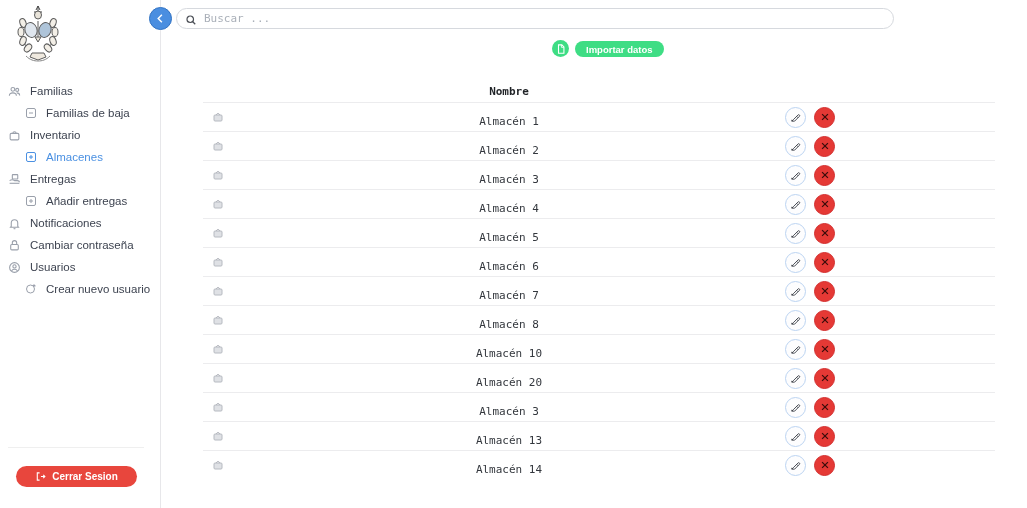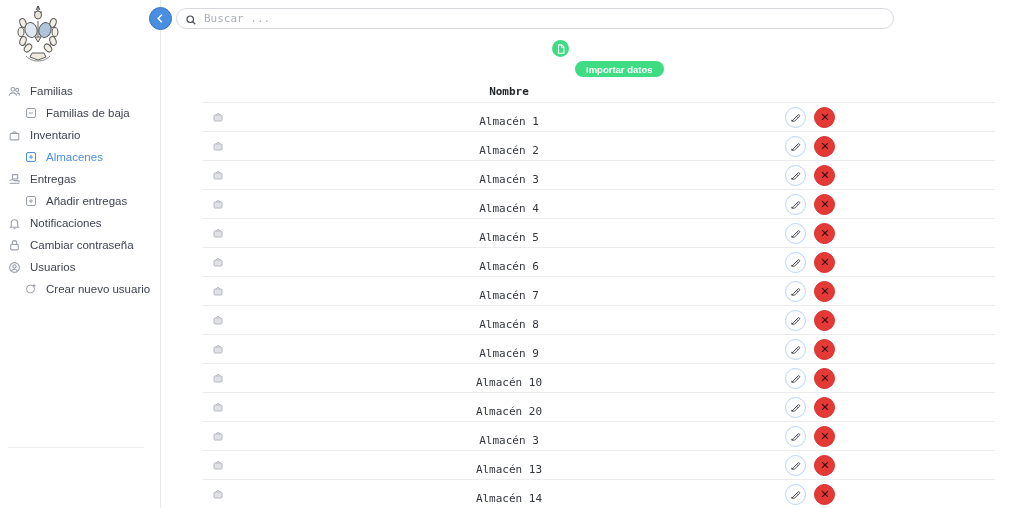--- a/index.html
+++ b/index.html
@@ -70,21 +70,20 @@
   .import-file-btn {
     position:absolute; left:391px; top:40px; width:17px; height:17px;
     border-radius:50%; background:#3edd84; border:none; cursor:pointer;
     display:flex; align-items:center; justify-content:center;
   }
   .import-btn {
     position:absolute; left:414px; top:41px; height:16px; padding:0 11px;
     background:#3edd84; border:none; border-radius:8px; color:#fff;
     font-size:9.5px; font-weight:bold; cursor:pointer;
     font-family:"Liberation Sans",sans-serif;
-    margin-top:20px;
   }
 
   .table { position:absolute; left:42px; top:80px; width:792px; }
   .thead-row, .trow {
     display:grid; grid-template-columns:30px 1fr 60px 150px;
     align-items:center;
   }
   .thead-row { height:22px; }
   .th-name {
     grid-column:2; text-align:center; font-size:11px; font-weight:bold; color:#1f2226;
@@ -224,20 +223,27 @@
             <circle cx="11" cy="12" r="8"></circle>
             <path d="M17 4l3 3M20 4l-3 3"></path>
             <path d="M18 2v6M15 5h6" stroke-width="1.6"></path>
           </svg>
       </span>
       <span>Crear nuevo usuario</span>
     </div>
   </nav>
 
   <hr class="sidebar-hr">
+  <button class="logout-btn">
+    <svg width="11" height="11" viewBox="0 0 24 24" fill="none" stroke="#fff" stroke-width="2.4">
+        <path d="M10 4H5v16h5"></path>
+        <path d="M13 12h8M18 8.5 21.5 12 18 15.5"></path>
+      </svg>
+    <span>Cerrar Sesion</span>
+  </button>
 </div>
 
 <button class="back-btn">
   <svg width="11" height="11" viewBox="0 0 24 24" fill="none" stroke="#fff" stroke-width="3.2">
       <path d="M15 4 7 12l8 8"></path>
     </svg>
 </button>
 
 <div class="search-wrap">
   <span class="search-icon">
@@ -450,42 +456,20 @@
               </svg>
       </button>
       <button class="del-btn">
         <svg width="10" height="10" viewBox="0 0 24 24" fill="none" stroke="#3c0d0b" stroke-width="3">
                 <path d="M5 5l14 14M19 5 5 19"></path>
               </svg>
       </button>
     </div>
   </div>
 
-  <div class="trow">
-    <div class="row-icon">
-      <svg width="12" height="12" viewBox="0 0 24 24" fill="none" stroke="#a9adb5" stroke-width="2">
-              <rect x="4" y="8" width="16" height="12" rx="2" fill="#dfe1e5" stroke="#b6bac1"></rect>
-              <path d="M9 8c0-4 6-4 6 0"></path>
-            </svg>
-    </div>
-    <div class="row-name mono">Almacén 9</div>
-    <div class="row-actions">
-      <button class="edit-btn">
-        <svg width="11" height="11" viewBox="0 0 24 24" fill="none" stroke="#3c4148" stroke-width="2">
-                <path d="M4 20h6L20.5 9.5a2.1 2.1 0 0 0-3-3L7 17z"></path>
-                <path d="m14.5 9.5 3 3M4 20v-3"></path>
-              </svg>
-      </button>
-      <button class="del-btn">
-        <svg width="10" height="10" viewBox="0 0 24 24" fill="none" stroke="#3c0d0b" stroke-width="3">
-                <path d="M5 5l14 14M19 5 5 19"></path>
-              </svg>
-      </button>
-    </div>
-  </div>
 
   <div class="trow">
     <div class="row-icon">
       <svg width="12" height="12" viewBox="0 0 24 24" fill="none" stroke="#a9adb5" stroke-width="2">
               <rect x="4" y="8" width="16" height="12" rx="2" fill="#dfe1e5" stroke="#b6bac1"></rect>
               <path d="M9 8c0-4 6-4 6 0"></path>
             </svg>
     </div>
     <div class="row-name mono">Almacén 10</div>
     <div class="row-actions">

